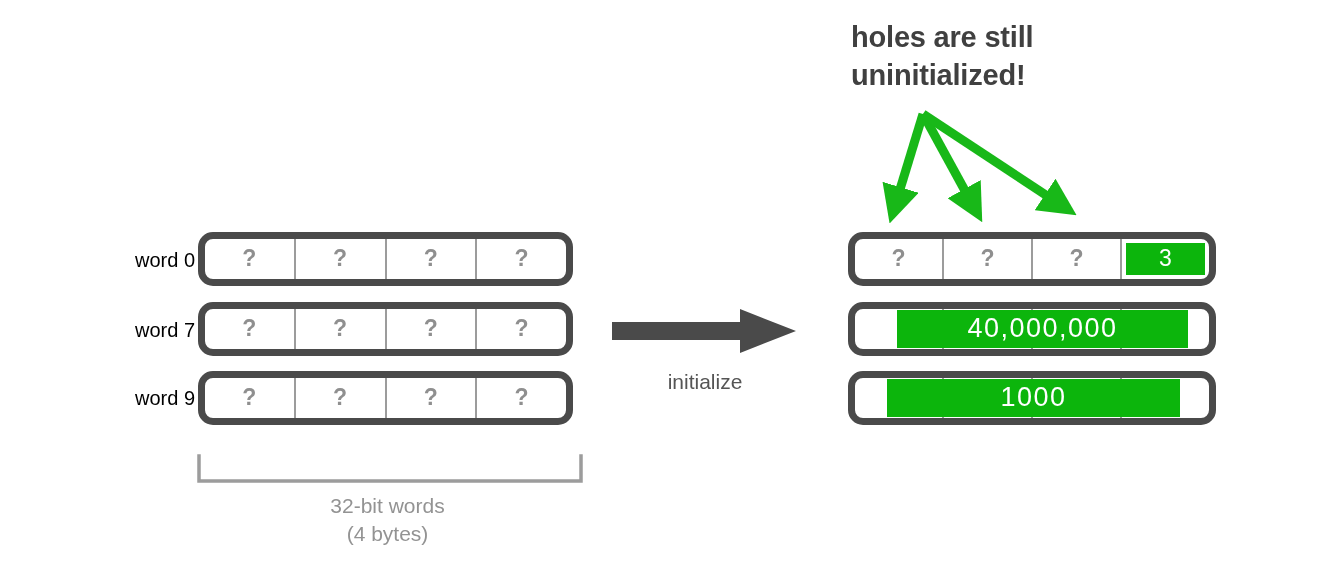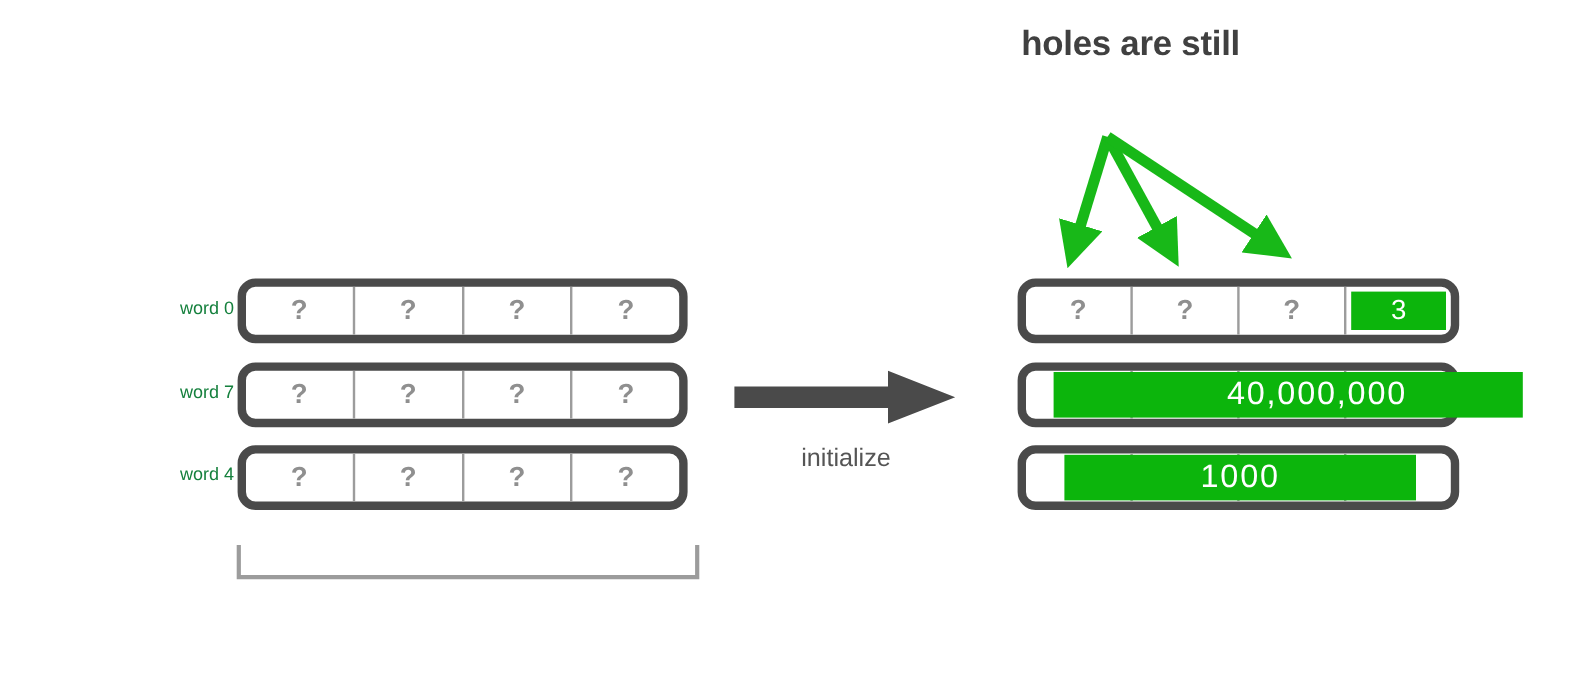--- a/index.html
+++ b/index.html
@@ -36,22 +36,22 @@
     color: #404040;
     letter-spacing: -0.2px;
   }
   .headline span { display: block; }
 
   
   .word-label {
     position: absolute;
     width: 110px;
     text-align: right;
-    font-size: 15px;
-    color: #15803d;
+    font-size: 20px;
+    color: #000000;
     line-height: 1;
   }
 
   
   .wordbox {
     position: absolute;
     box-sizing: border-box;
     border: 7px solid #4a4a4a;
     border-radius: 15px;
     background: #ffffff;
@@ -163,25 +163,26 @@
   }
   .bracket-caption span { display: block; }
 </style>
 </head>
 <body>
 
 <div class="stage">
 
   <div class="headline">
     <span>holes are still</span>
+    <span>uninitialized!</span>
   </div>
 
   <div class="word-label" style="left:85px; top:250px;">word 0</div>
   <div class="word-label" style="left:85px; top:320px;">word 7</div>
-  <div class="word-label" style="left:85px; top:388px;">word 4</div>
+  <div class="word-label" style="left:85px; top:388px;">word 9</div>
 
   <div class="wordbox" style="left:198px; top:232px; width:375px; height:54px;">
     <div class="cell">
       <span class="qmark">?</span>
     </div>
     <div class="cell">
       <span class="qmark">?</span>
     </div>
     <div class="cell">
       <span class="qmark">?</span>
@@ -217,20 +218,24 @@
       <span class="qmark">?</span>
     </div>
     <div class="cell">
       <span class="qmark">?</span>
     </div>
   </div>
 
   <svg class="bracket" viewBox="0 0 390 40">
     <path d="M 4 8 L 4 33 L 386 33 L 386 8" fill="none" stroke="#9c9c9c" stroke-width="3.5" stroke-linecap="square"></path>
   </svg>
+  <div class="bracket-caption">
+    <span>32-bit words</span>
+    <span>(4 bytes)</span>
+  </div>
 
   <svg class="flow-arrow" viewBox="0 0 190 50">
     <path d="M 2 16 L 130 16 L 130 3 L 186 25 L 130 47 L 130 34 L 2 34 Z" fill="#4a4a4a"></path>
   </svg>
   <div class="flow-caption">
     <span>initialize</span>
   </div>
 
   <svg class="green-arrows" viewBox="0 0 270 130">
     <defs>
@@ -262,21 +267,21 @@
       </div>
     </div>
   </div>
 
   <div class="wordbox" style="left:848px; top:302px; width:368px; height:54px;">
     <div class="cell"></div>
     <div class="cell"></div>
     <div class="cell"></div>
     <div class="cell"></div>
   </div>
-  <div class="span-bar" style="left:878px; top:310px; width:343px; height:38px;padding-left:48px;">
+  <div class="span-bar" style="left:897px; top:310px; width:291px; height:38px;">
     <span class="val">40,000,000</span>
   </div>
 
   <div class="wordbox" style="left:848px; top:371px; width:368px; height:54px;">
     <div class="cell"></div>
     <div class="cell"></div>
     <div class="cell"></div>
     <div class="cell"></div>
   </div>
   <div class="span-bar" style="left:887px; top:379px; width:293px; height:38px;">

